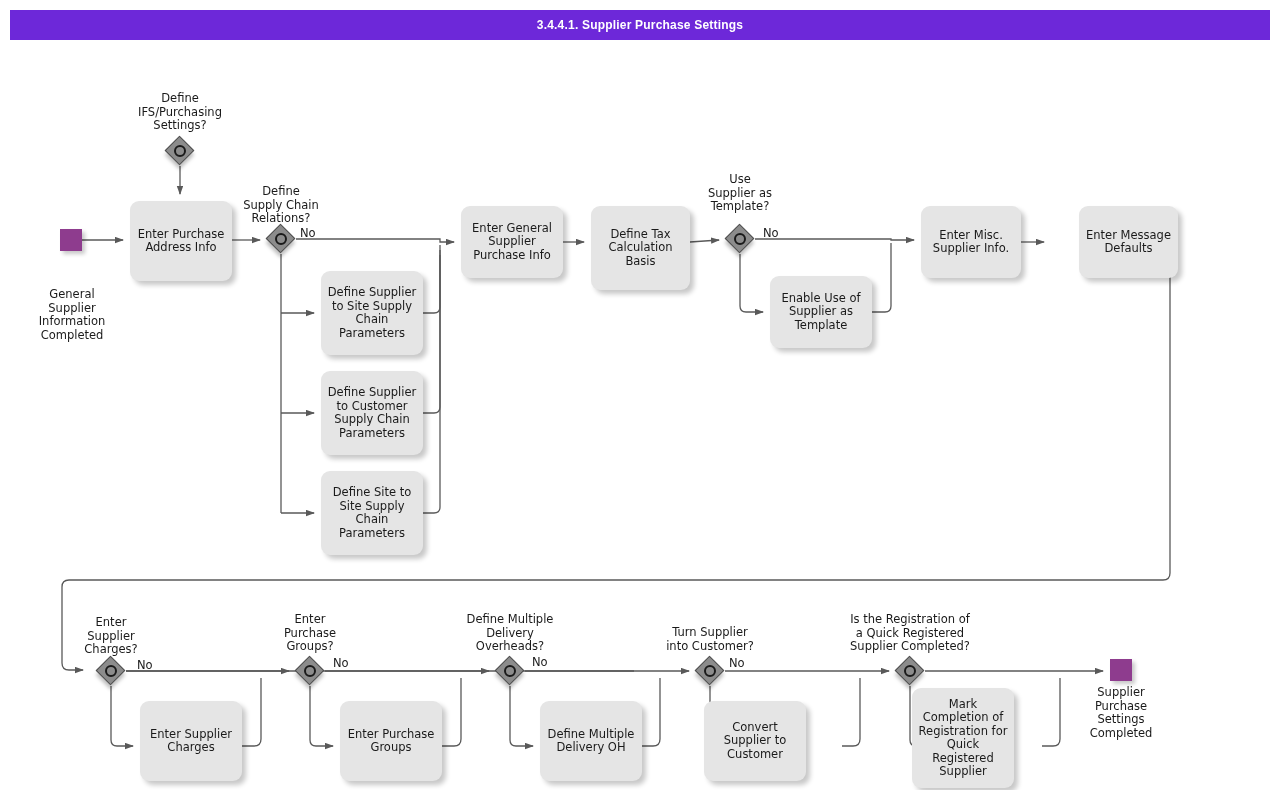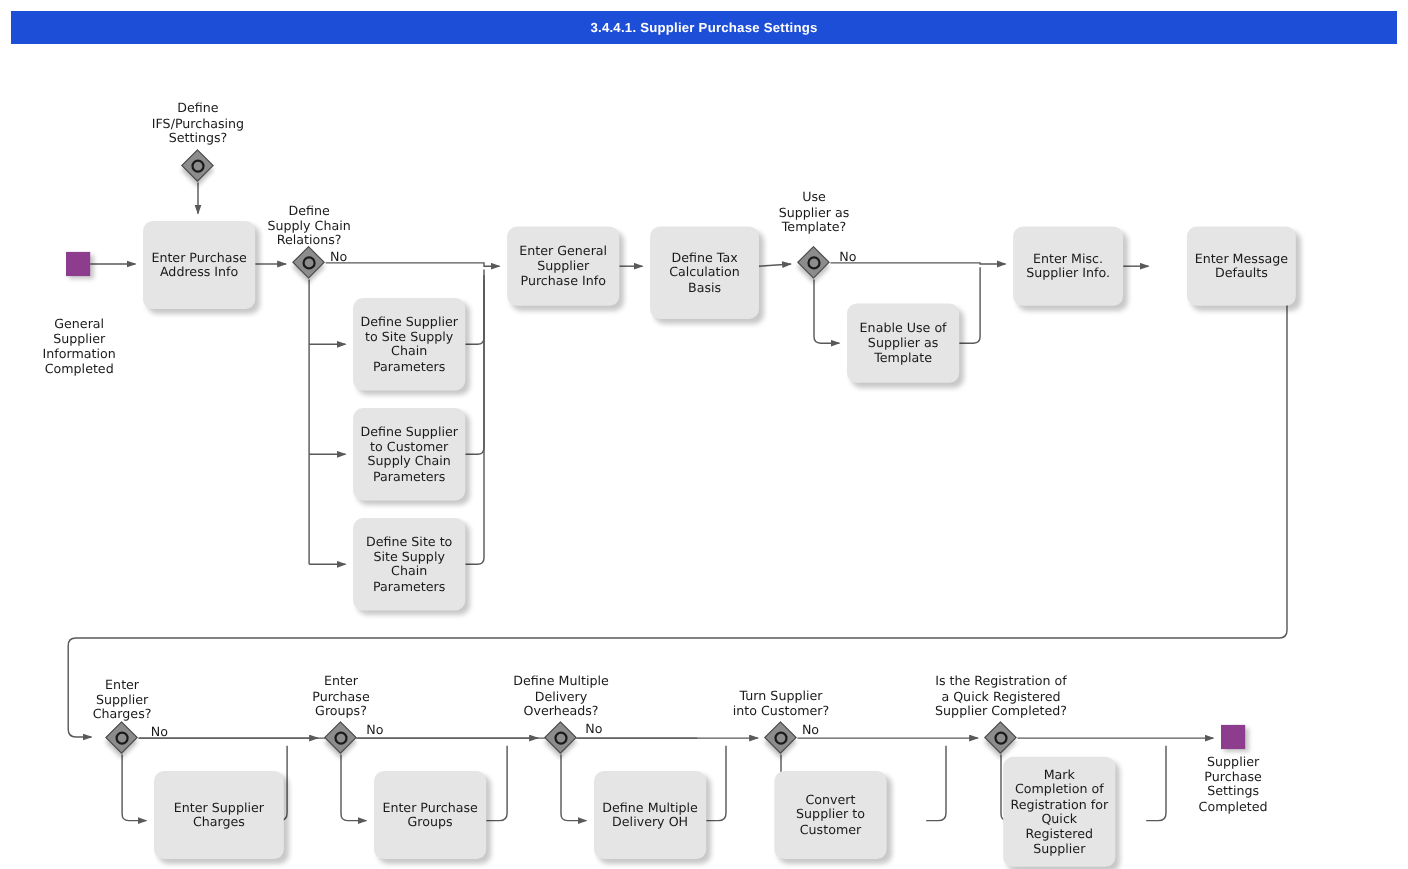--- a/index.html
+++ b/index.html
@@ -16,21 +16,21 @@
     overflow: hidden;
   }
 
   
   #title-bar {
     position: absolute;
     left: 10px;
     top: 10px;
     width: 1260px;
     height: 30px;
-    background: #1d4ed8;
+    background: #6d28d9;
     color: #ffffff;
     font-size: 12px;
     font-weight: bold;
     display: flex;
     align-items: center;
     justify-content: center;
     letter-spacing: 0.2px;
     font-family: "Liberation Sans", sans-serif;
   }
 
@@ -307,21 +307,21 @@
 <div class="task" style="left:770px; top:276px; width:102px; height:72px;">Enable Use of
 Supplier as
 Template</div>
 
 <div class="task" style="left:921px; top:206px; width:100px; height:72px;">Enter Misc.
 Supplier Info.</div>
 
 <div class="task" style="left:1051px; top:206px; width:99px; height:72px;margin-left:28px;">Enter Message
 Defaults</div>
 
-<div class="task" style="left:140px; top:701px; width:118px; height:80px;">Enter Supplier
+<div class="task" style="left:140px; top:701px; width:102px; height:80px;">Enter Supplier
 Charges</div>
 
 <div class="task" style="left:340px; top:701px; width:102px; height:80px;">Enter Purchase
 Groups</div>
 
 <div class="task" style="left:540px; top:701px; width:102px; height:80px;">Define Multiple
 Delivery OH</div>
 
 <div class="task" style="left:704px; top:701px; width:102px; height:80px;">Convert
 Supplier to

